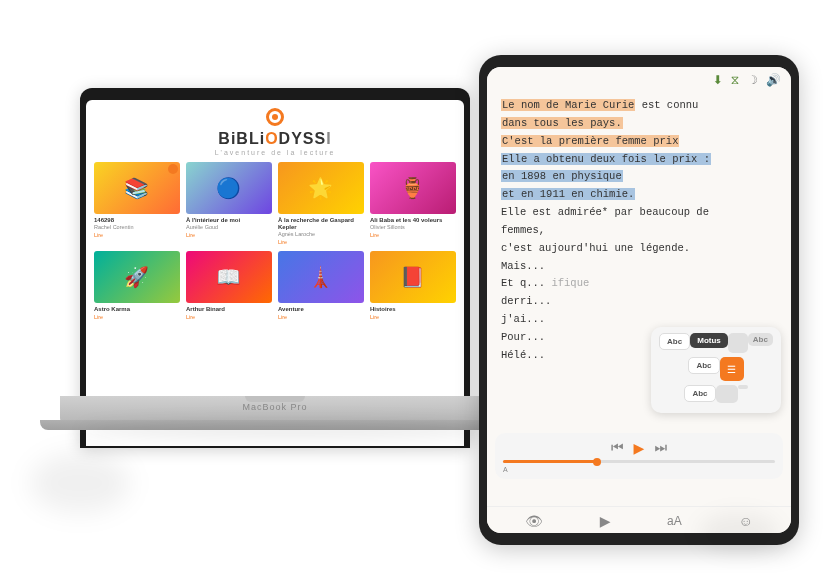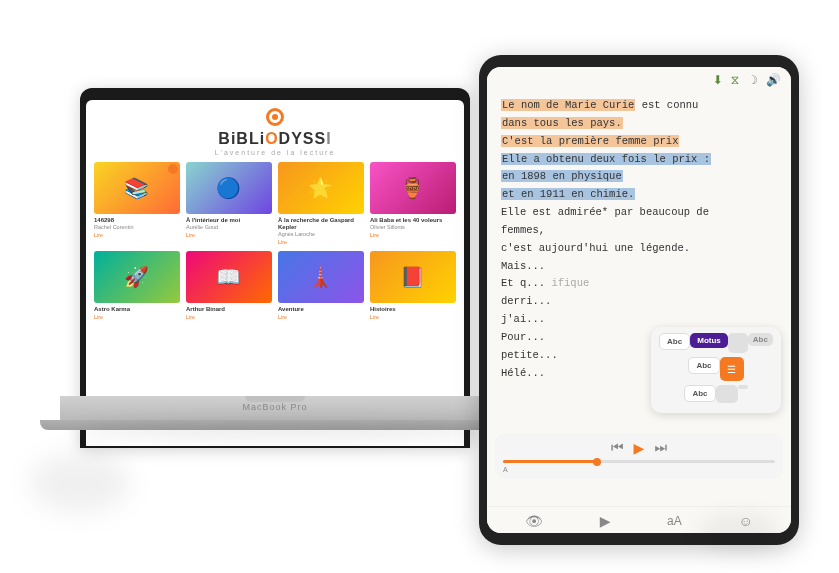--- a/index.html
+++ b/index.html
@@ -298,21 +298,21 @@
 
     .popup-btn {
       padding: 3px 7px;
       border-radius: 5px;
       font-size: 8px;
       font-weight: 600;
       text-align: center;
     }
 
     .popup-btn-abc { background: #fff; color: #555; border: 1px solid #ddd; }
-    .popup-btn-orange { background: #4c1d95; color: #fff; }
+    .popup-btn-orange { background: #404040; color: #fff; }
     .popup-btn-gray { background: #e0e0e0; color: #888; }
 
     .popup-icon-btn {
       width: 24px;
       height: 24px;
       border-radius: 5px;
       display: flex;
       align-items: center;
       justify-content: center;
       font-size: 10px;
@@ -558,21 +558,20 @@
           <span class="highlight-blue">et en 1911 en chimie.</span>
         </span>
         <span class="line">Elle est admirée* par beaucoup de</span>
         <span class="line">femmes,</span>
         <span class="line">c'est aujourd'hui une légende.</span>
         <span class="line">Mais...</span>
         <span class="line">Et q... <span style="color:#aaa">ifique</span></span>
         <span class="line">derri...</span>
         <span class="line">j'ai...</span>
         <span class="line">Pour...</span>
-        <span class="line">petite...</span>
         <span class="line">Hélé...</span>
       </div>
 
       <div class="tablet-popup">
         <div class="popup-row">
           <div class="popup-btn popup-btn-abc">Abc</div>
           <div class="popup-btn popup-btn-orange">Motus</div>
           <div class="popup-btn popup-btn-gray" style="width:20px;height:20px;padding:0;"></div>
           <div class="popup-btn popup-btn-gray" style="padding:2px 5px;">Abc</div>
         </div>

